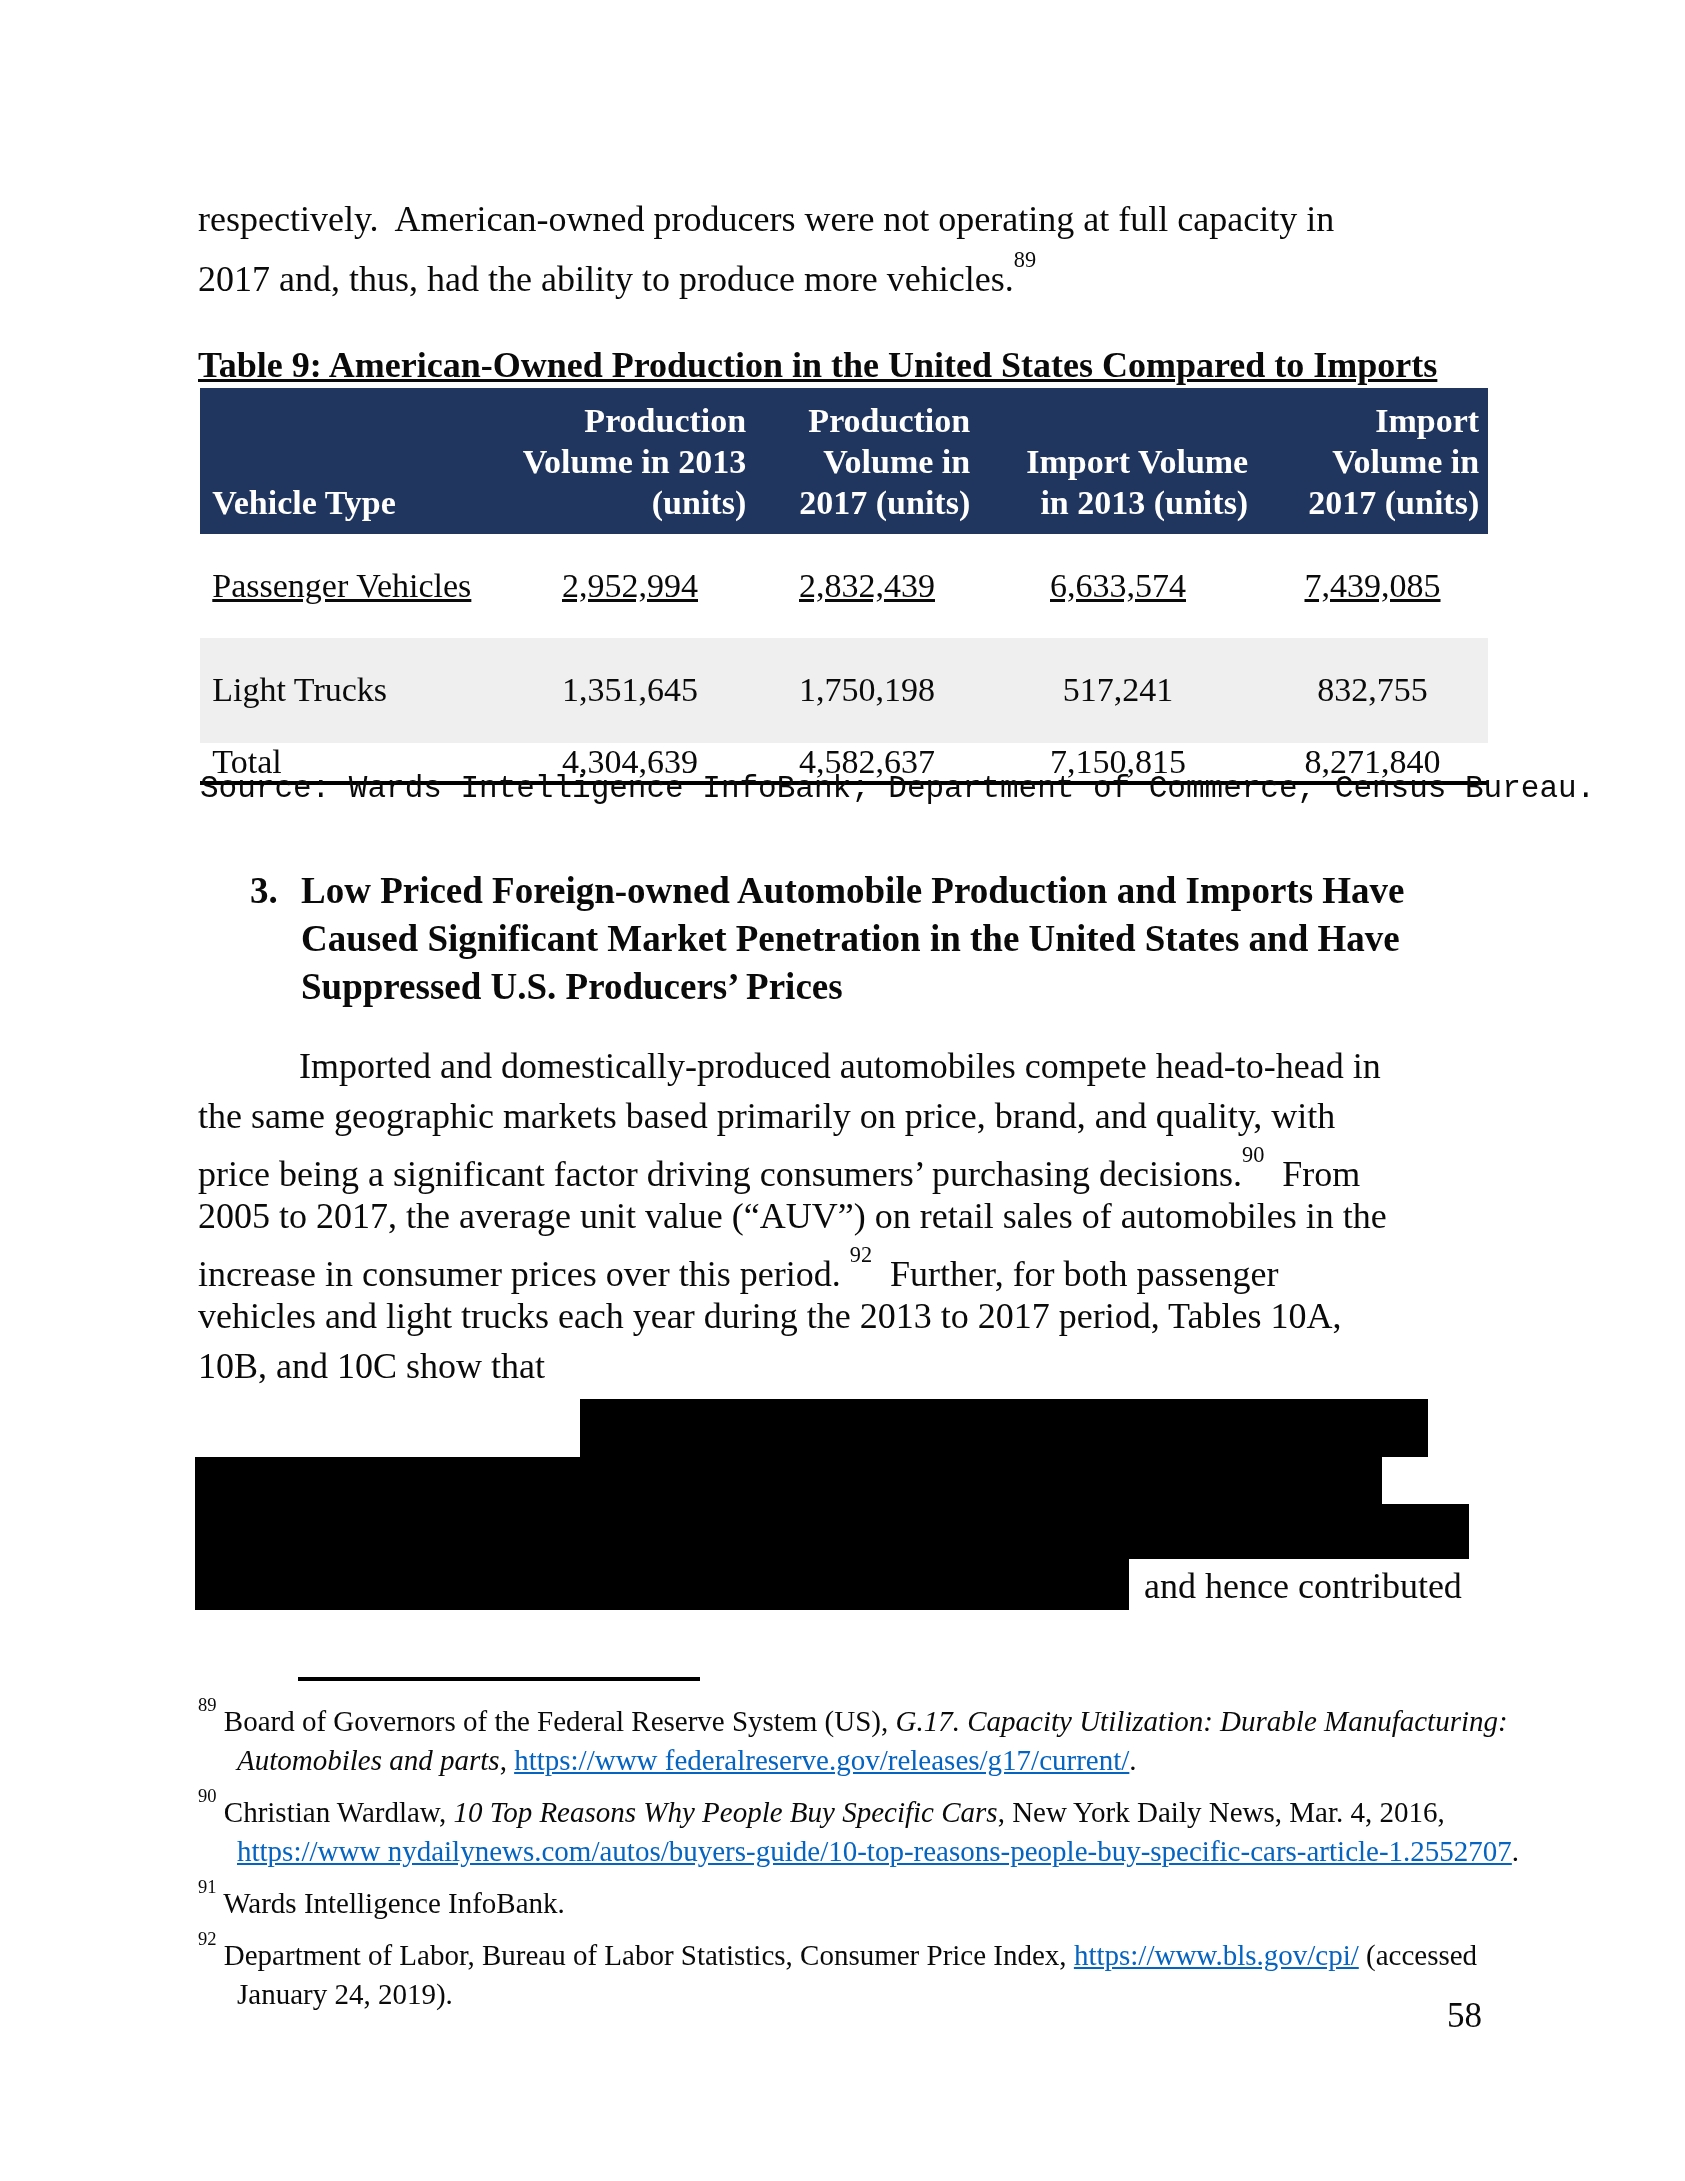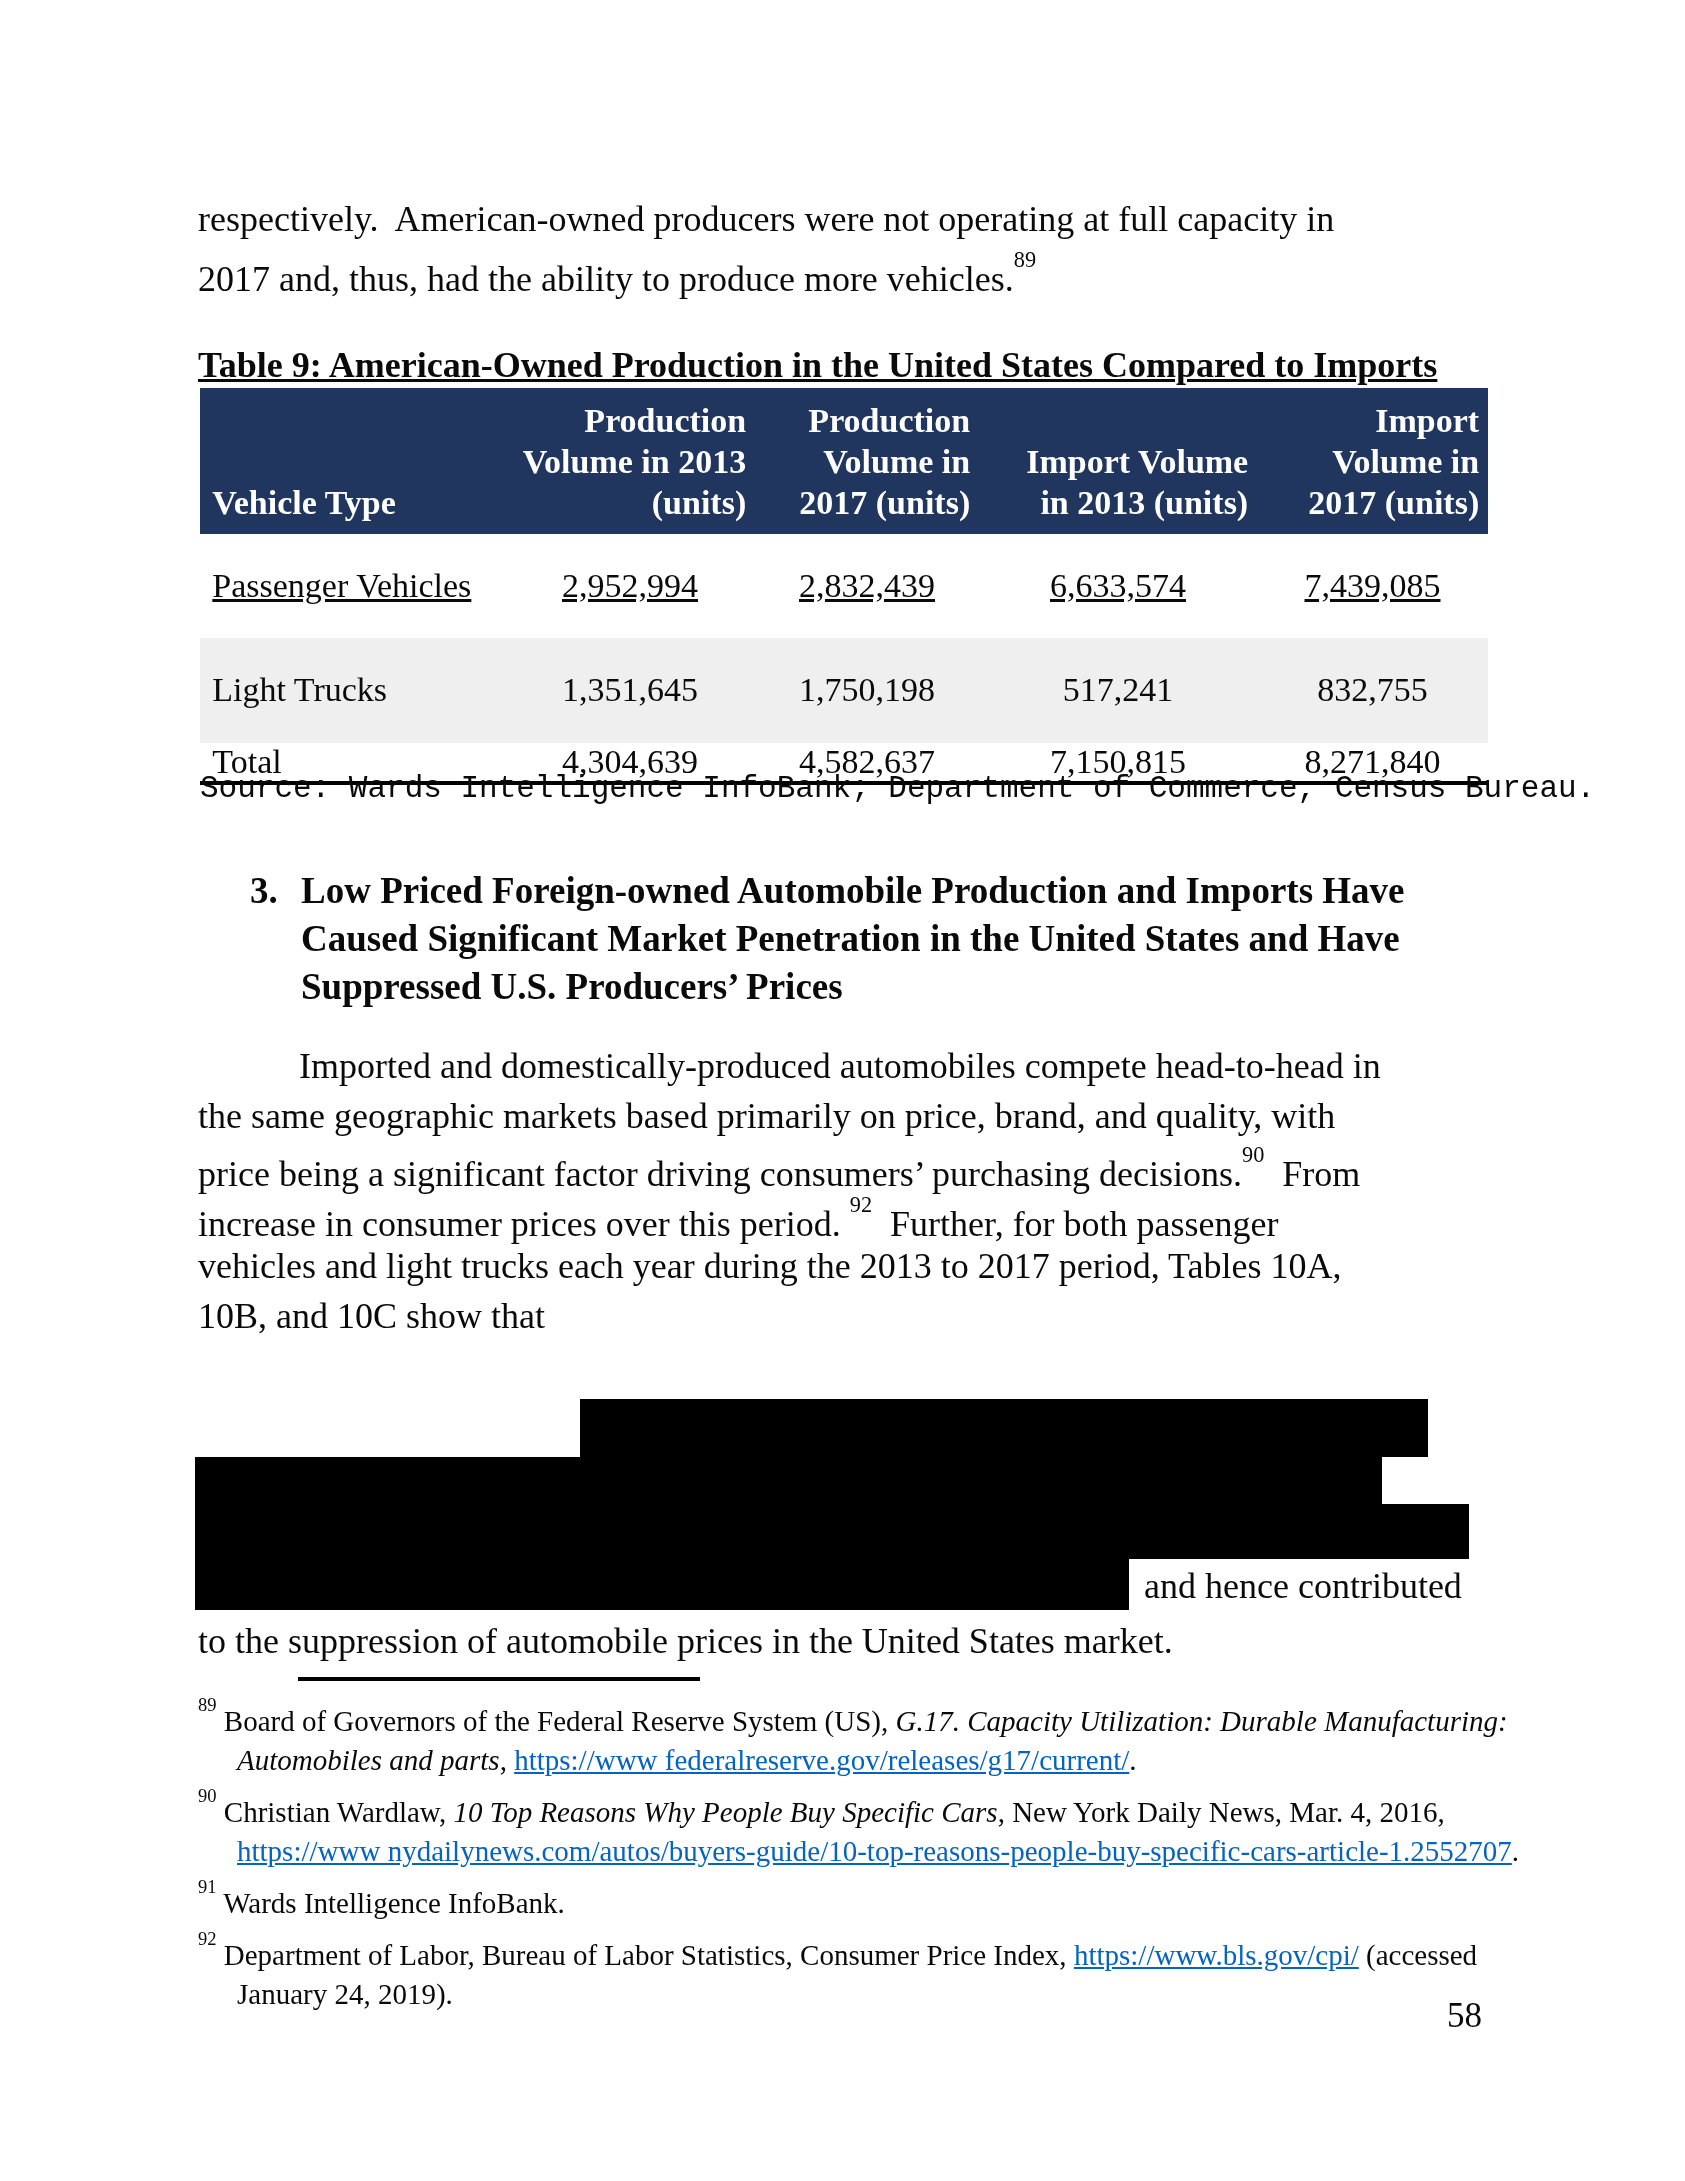--- a/index.html
+++ b/index.html
@@ -137,30 +137,30 @@
       <div class="line">Low Priced Foreign-owned Automobile Production and Imports Have</div>
       <div class="line">Caused Significant Market Penetration in the United States and Have</div>
       <div class="line">Suppressed U.S. Producers’ Prices</div>
     </div>
   </div>
 
   <div class="para">
     <div class="pline indent"><span>Imported and domestically-produced automobiles compete head-to-head in</span></div>
     <div class="pline"><span>the same geographic markets based primarily on price, brand, and quality, with</span></div>
     <div class="pline"><span>price being a significant factor driving consumers’ purchasing decisions.</span><sup class="fnref">90</sup><span>  From</span></div>
+    <div class="pline"><span>2005 to 2017, the average unit value (“AUV”) on retail sales of automobiles in the</span></div>
     <div class="pline"><span>increase in consumer prices over this period. </span><sup class="fnref">92</sup><span>  Further, for both passenger</span></div>
     <div class="pline"><span>vehicles and light trucks each year during the 2013 to 2017 period, Tables 10A,</span></div>
     <div class="pline"><span>10B, and 10C show that</span></div>
 
     <div class="redact redact-a"></div>
     <div class="redact redact-b"></div>
     <div class="redact redact-c"></div>
     <div class="redact redact-d"></div>
     <div class="hence">and hence contributed</div>
-    <div class="lastline">to the suppression of automobile prices in the United States market.</div>
   </div>
 
   <div class="fn-sep"></div>
 
   <div class="footnotes">
     <div class="fn">
       <div class="line"><sup class="fnref">89</sup><span> Board of Governors of the Federal Reserve System (US), </span><span class="ital">G.17. Capacity Utilization: Durable Manufacturing:</span></div>
       <div class="line cont"><span class="ital">Automobiles and parts</span><span>, </span><a class="doclink">https://www federalreserve.gov/releases/g17/current/</a><span>.</span></div>
     </div>
     <div class="fn">

